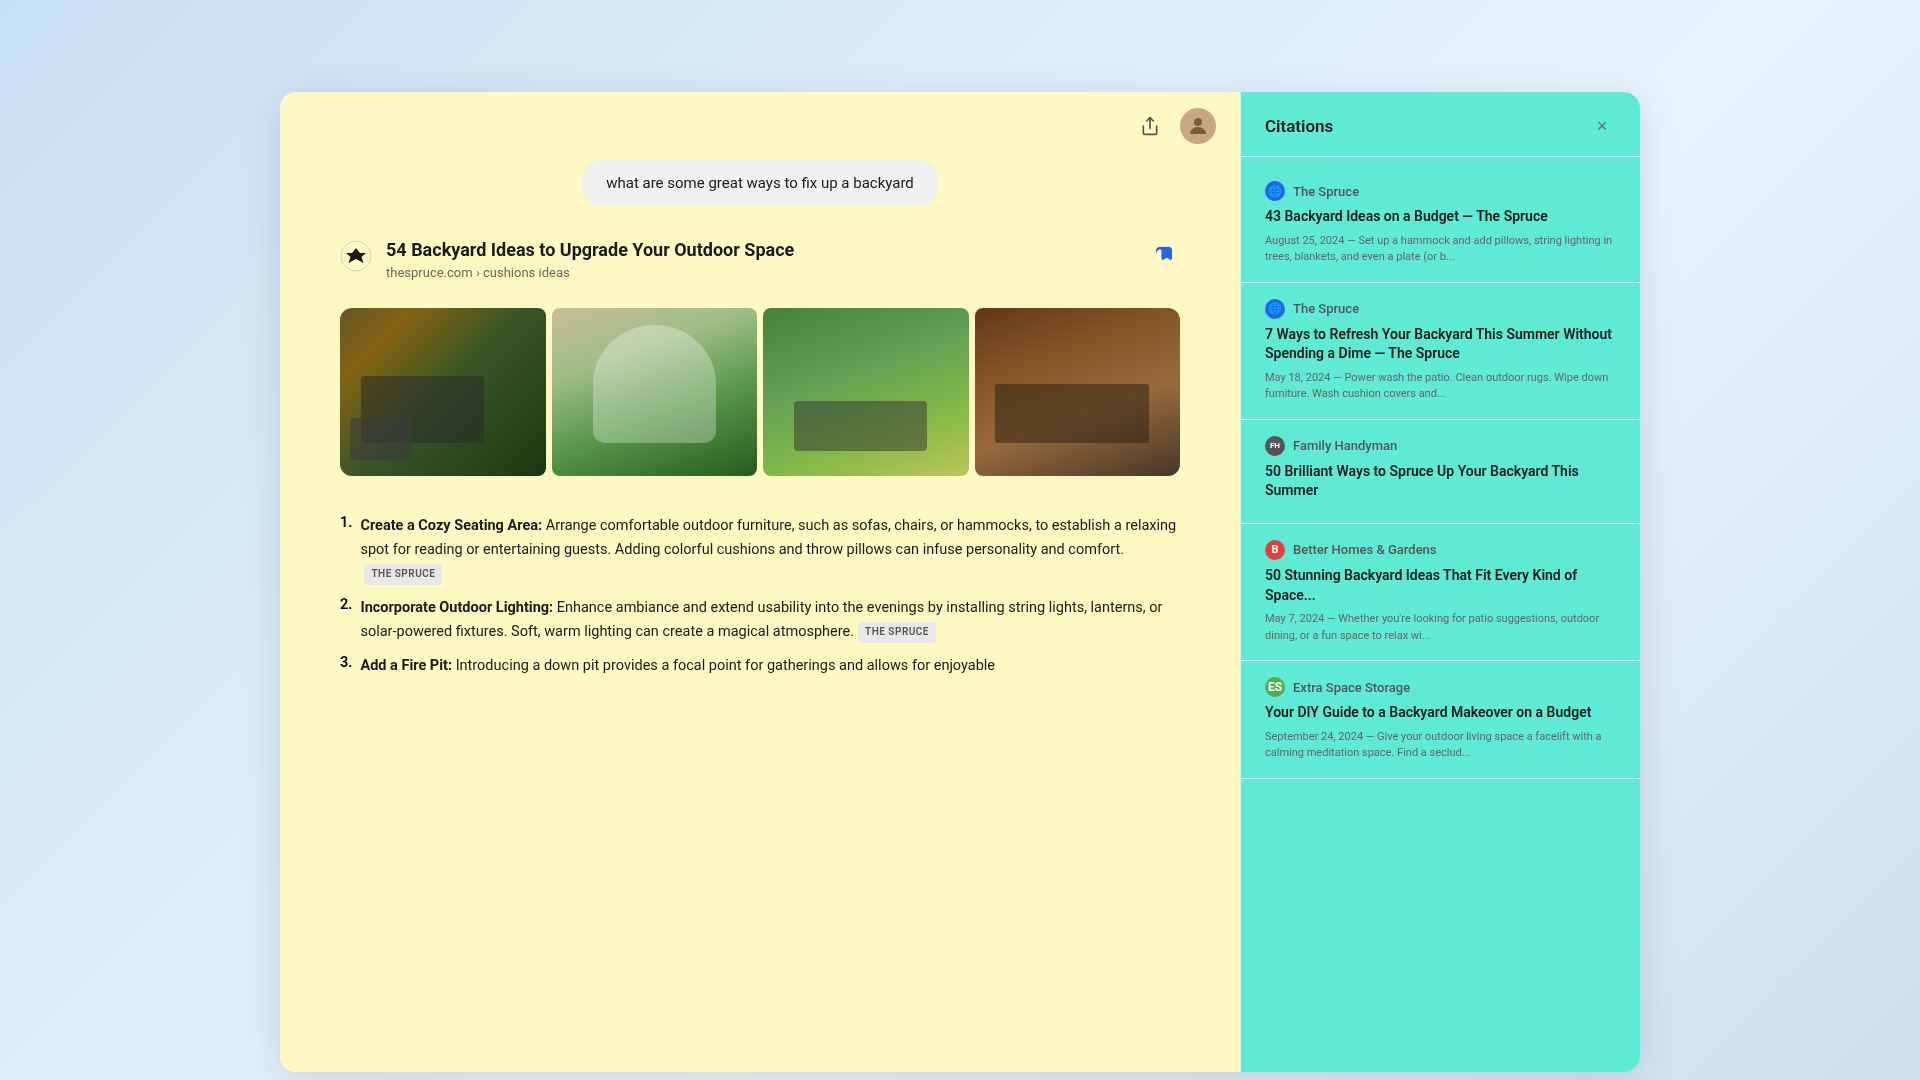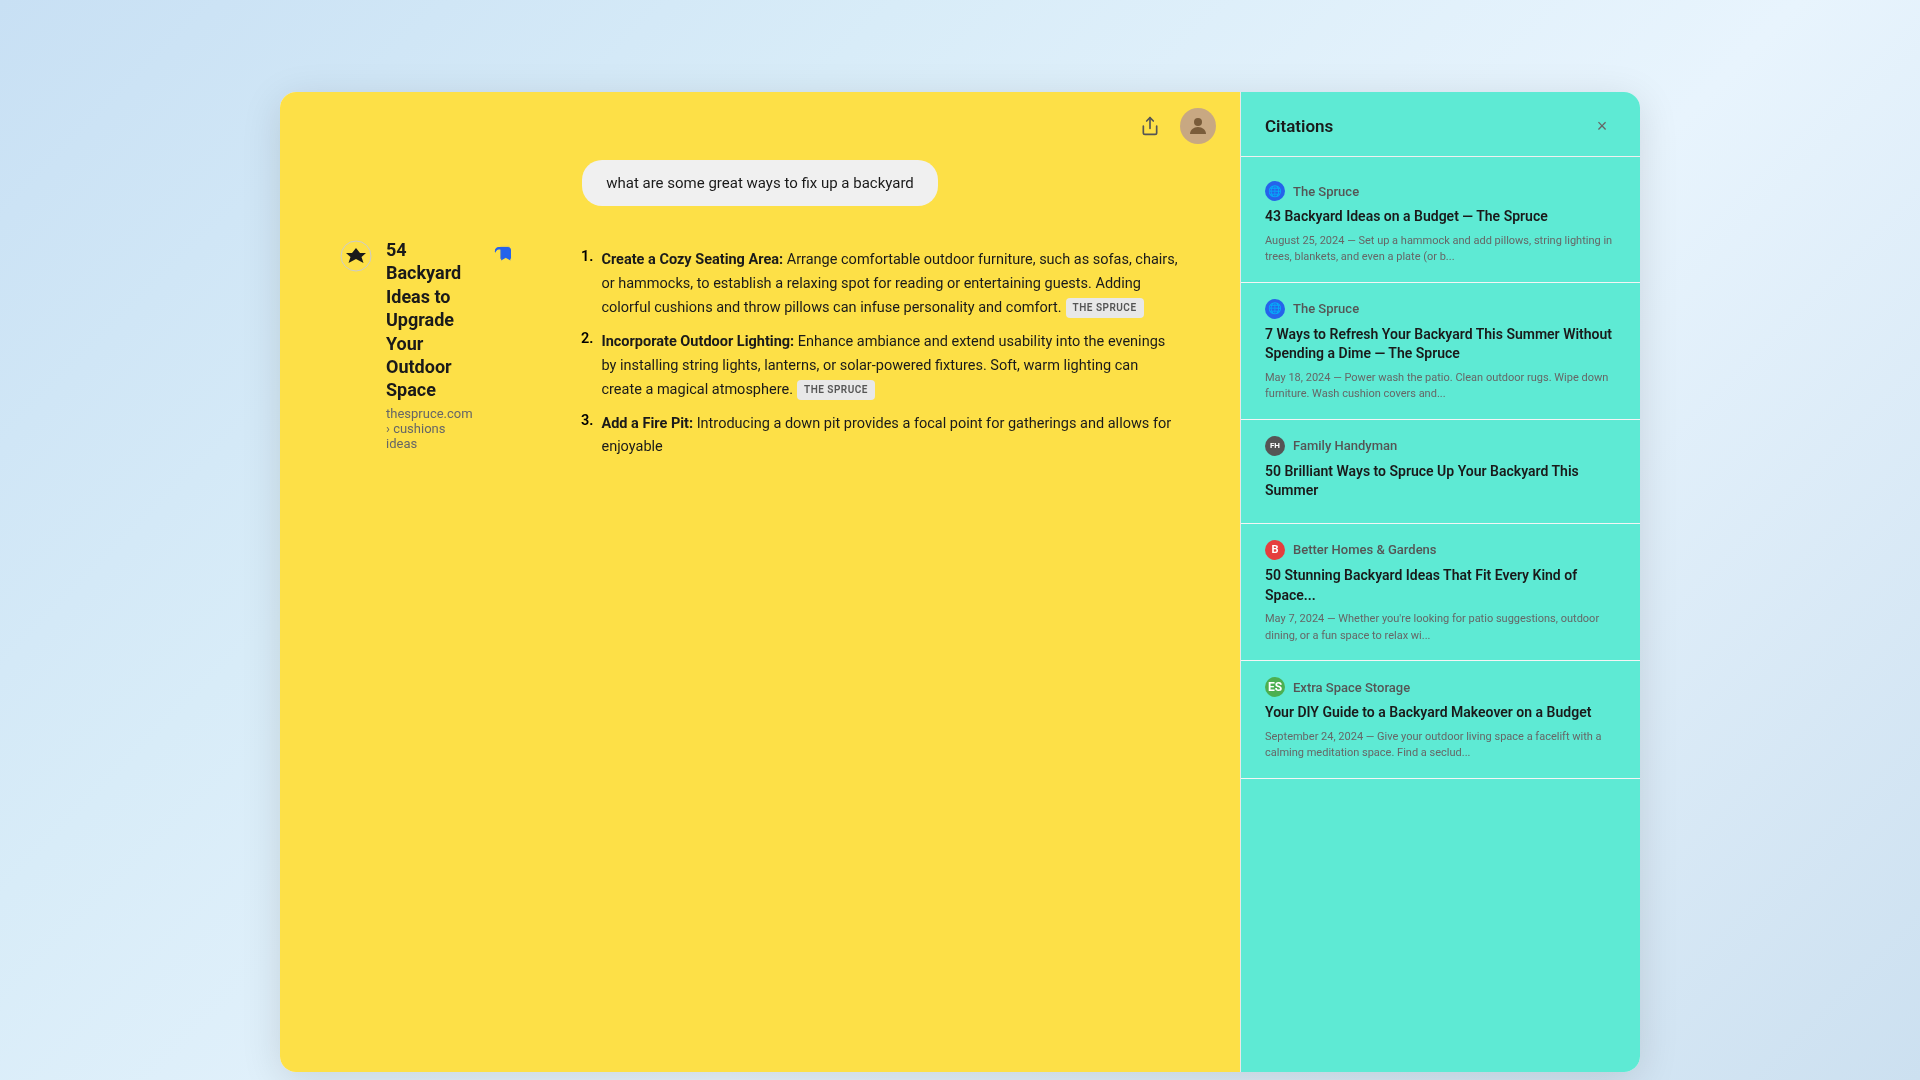--- a/index.html
+++ b/index.html
@@ -21,21 +21,21 @@
       background: white;
       border-radius: 16px;
       box-shadow: 0 8px 40px rgba(0,0,0,0.12);
       overflow: hidden;
     }
     
     .main-panel {
       flex: 1;
       display: flex;
       flex-direction: column;
-      background: #fde047;
+      background: #fef9c3;
       overflow-y: auto;
       position: relative;
     }
     .chat-header {
       display: flex;
       justify-content: flex-end;
       align-items: center;
       padding: 16px 24px;
       gap: 12px;
     }
@@ -68,21 +68,21 @@
     .user-message {
       background: #f0f0f0;
       border-radius: 20px;
       padding: 14px 24px;
       font-size: 15px;
       color: #1a1a1a;
       max-width: 400px;
     }
     .ai-response {
       display: flex;
-      flex-direction: row;
+      flex-direction: column;
       gap: 28px;
     }
     .ai-response-header {
       display: flex;
       align-items: flex-start;
       gap: 14px;
     }
     .ai-logo {
       width: 32px; height: 32px;
       flex-shrink: 0;

